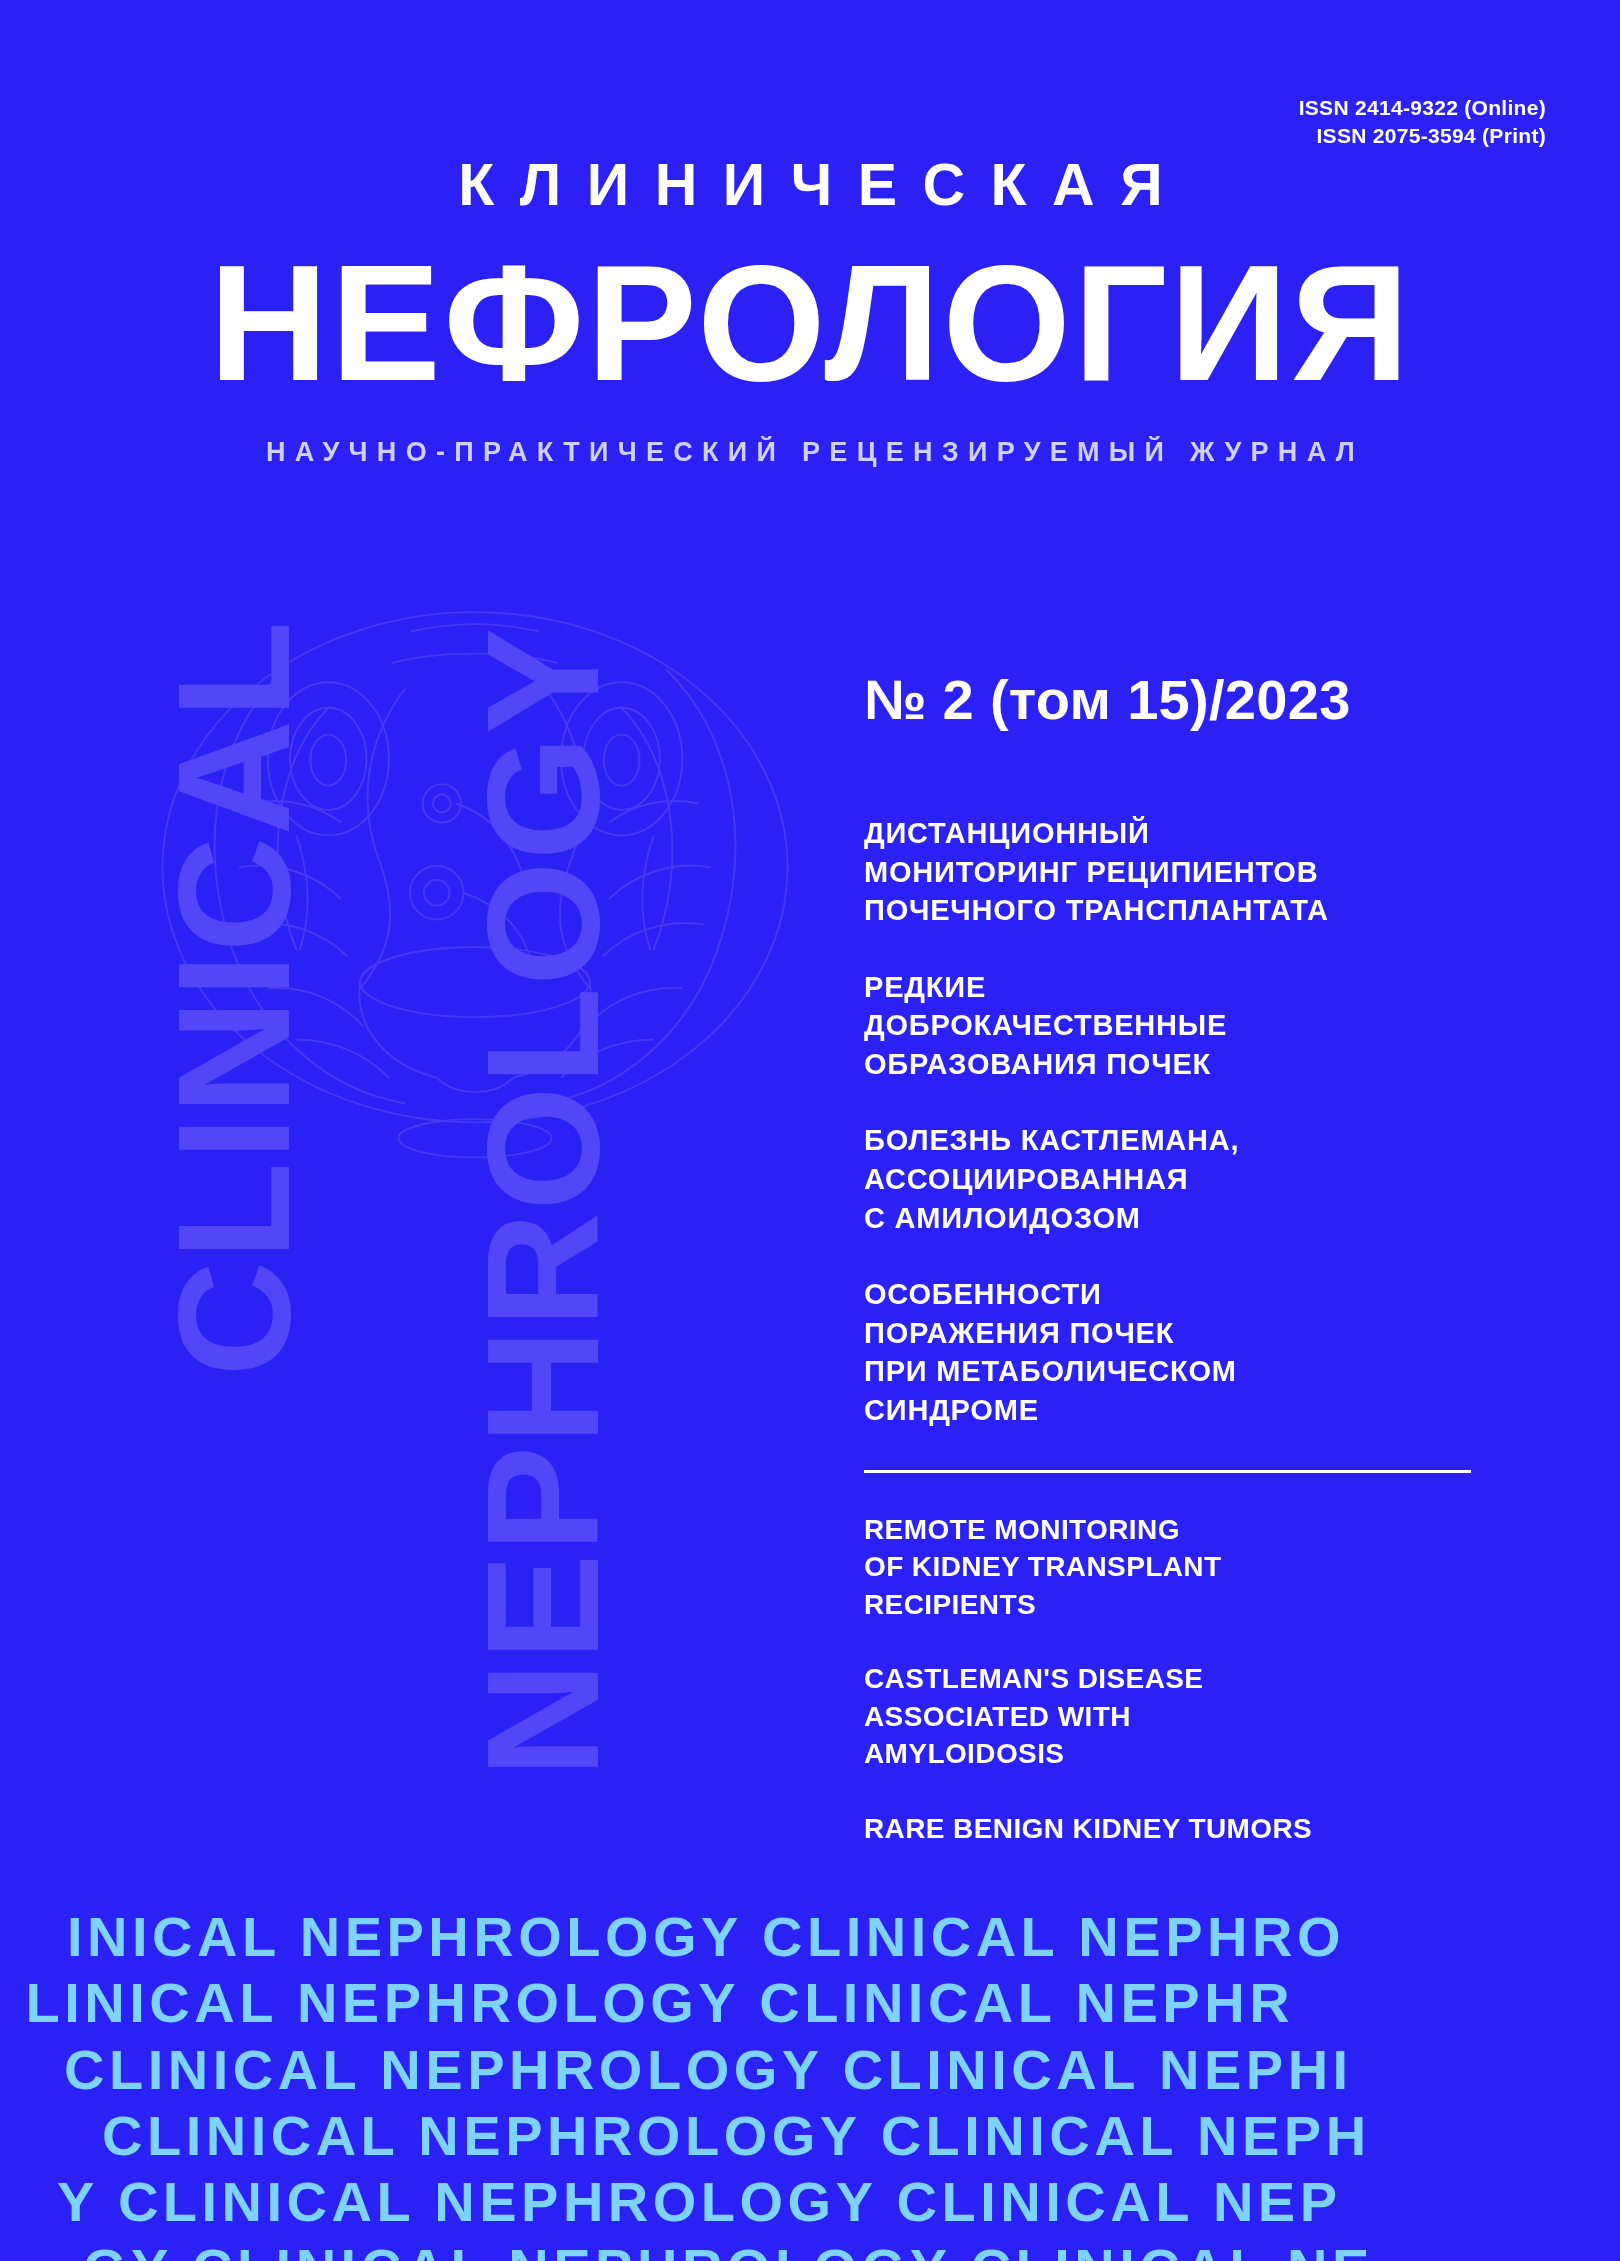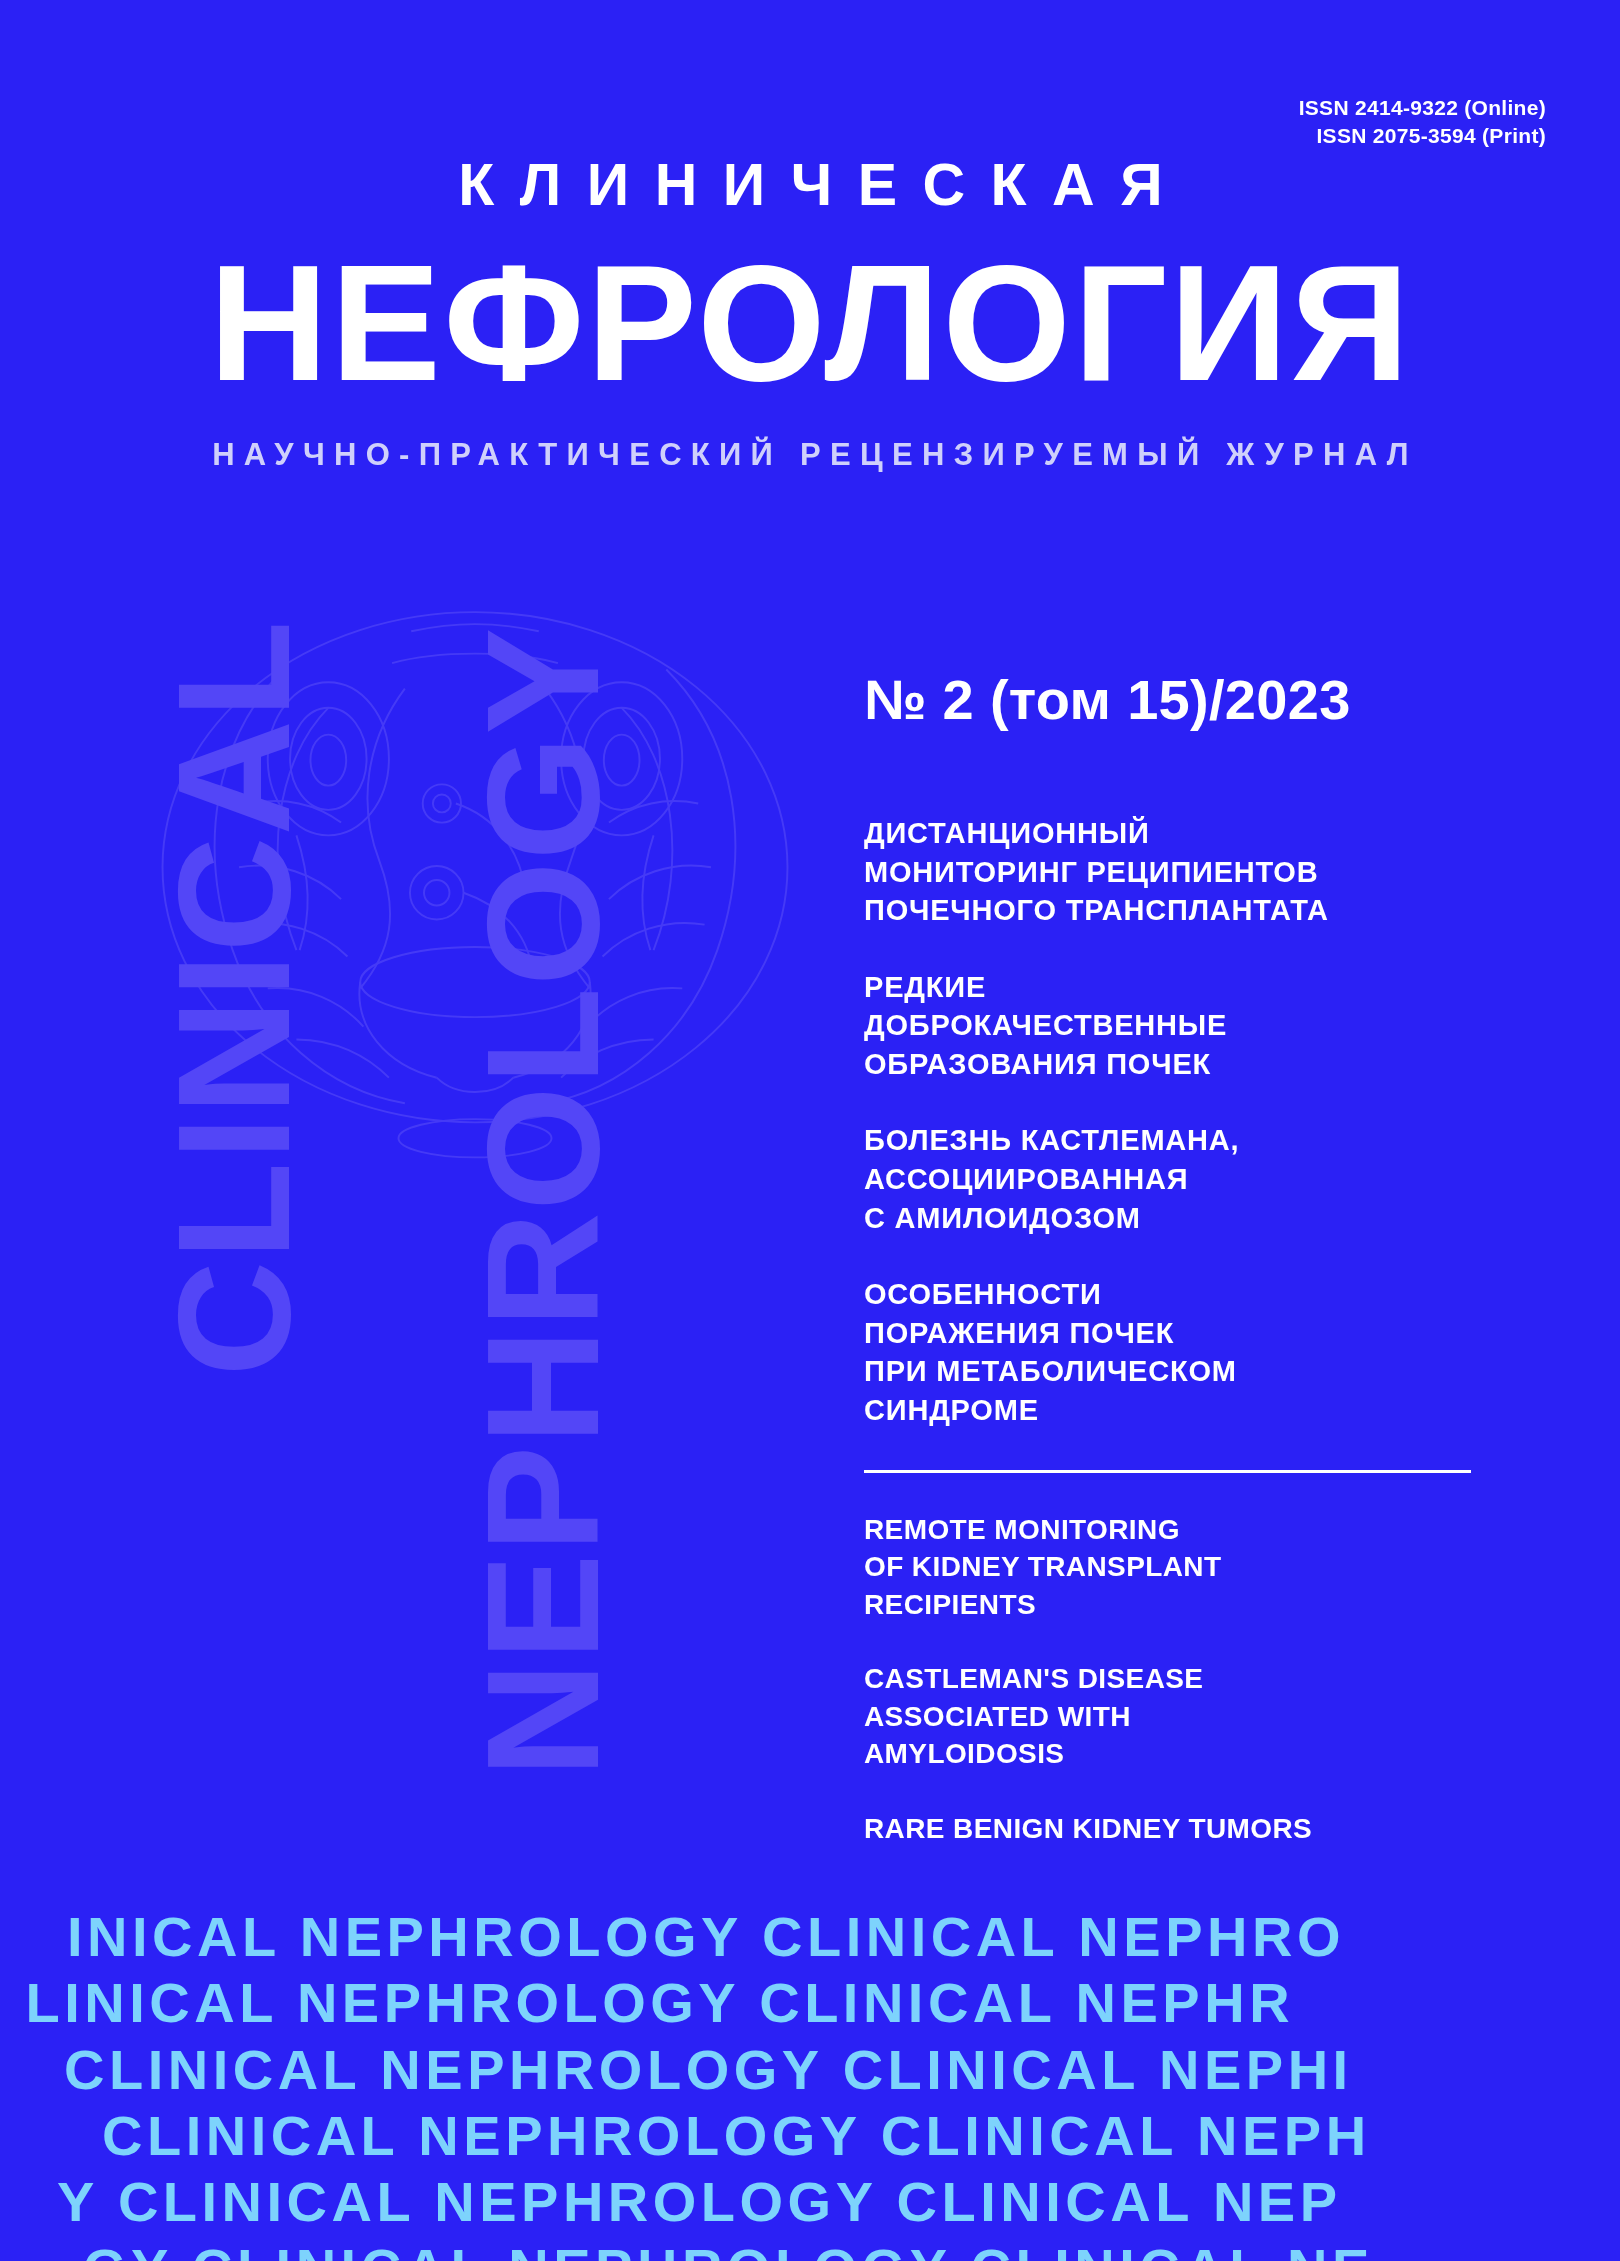--- a/index.html
+++ b/index.html
@@ -48,21 +48,21 @@
   .mast-main {
     font-size: 165px;
     font-weight: bold;
     letter-spacing: 2.6px;
     line-height: 1.05;
     margin-top: 22px;
     white-space: nowrap;
   }
   .mast-sub {
     margin-top: 27px;
-    font-size: 31px;
+    font-size: 27px;
     font-weight: bold;
     letter-spacing: 9.3px;
     text-indent: 9px;
     color: #cfd0fb;
     white-space: nowrap;
   }
 
   
   .wm-word {
     position: absolute;

